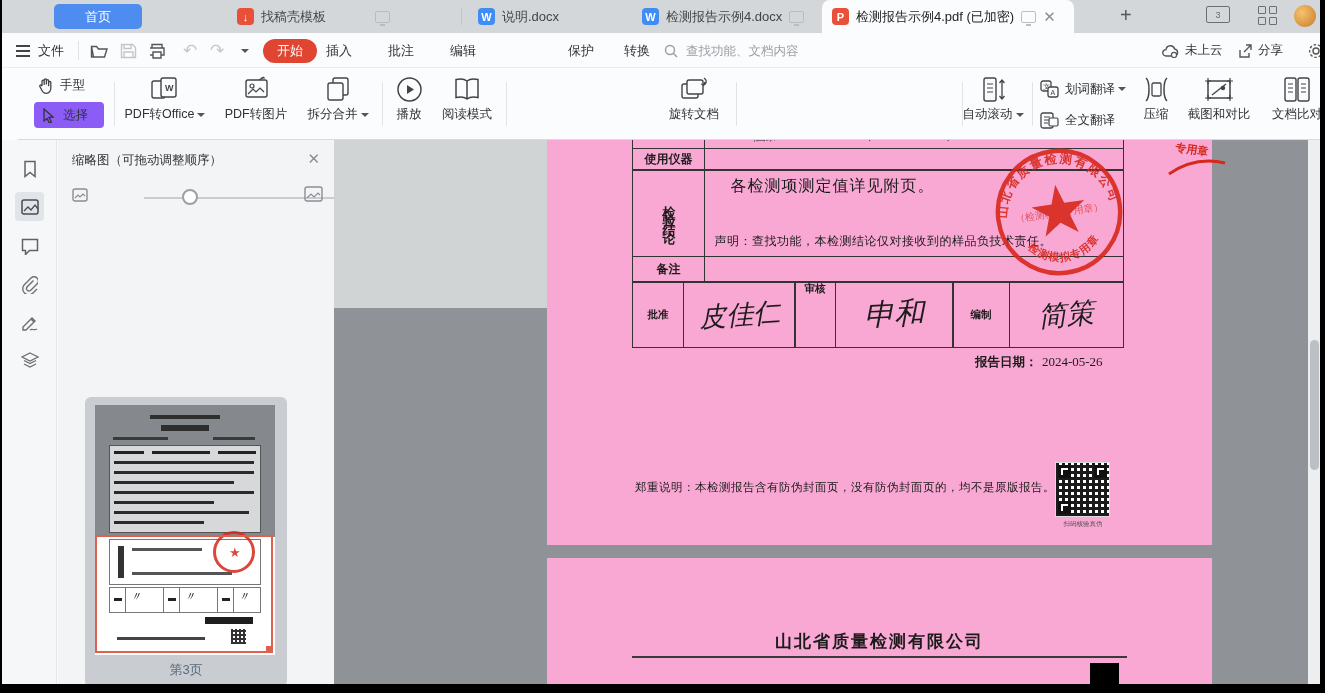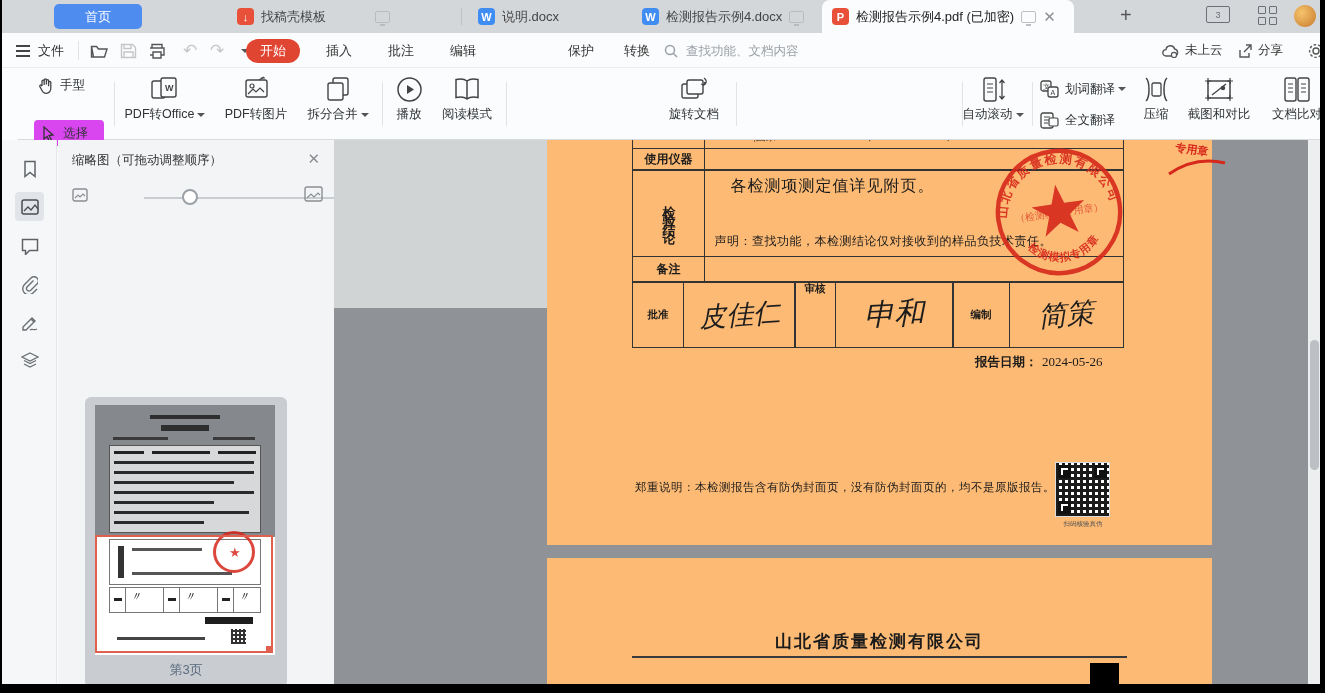--- a/index.html
+++ b/index.html
@@ -35,21 +35,21 @@
   .gray-ic{opacity:.32;}
   .vline{position:absolute;top:8px;width:1px;height:19px;background:#e2e3e5;}
   .searchbox{position:absolute;left:662px;top:7px;width:190px;height:22px;display:flex;align-items:center;gap:6px;}
   .searchbox input{border:none;outline:none;background:transparent;font-size:12.5px;color:#333;width:160px;}
   .searchbox input::placeholder{color:#9aa0a6;}
 
   
   .toolbar{position:absolute;left:16px;top:68px;width:100%;height:72px;background:#fbfcfd;border-bottom:1px solid #d8dadc;}
   .tlabel{font-size:12.5px;color:#2f3336;}
   .big-btn{position:absolute;display:flex;flex-direction:column;align-items:center;gap:3px;}
-  .sel-bg{background:#d946ef;border-radius:4px;margin-top:18px;}
+  .sel-bg{background:#8b5cf6;border-radius:4px;}
   .caret{display:inline-block;width:0;height:0;border-left:4px solid transparent;border-right:4px solid transparent;border-top:4px solid #555;margin-left:3px;vertical-align:middle;}
   .zoombox{position:absolute;left:497px;top:76px;width:66px;height:22px;border:1px solid #c7cacd;background:#f4f5f6;border-radius:3px;
     display:flex;align-items:center;justify-content:space-between;padding:0 6px;font-size:12px;color:#333;}
   .pagebox{position:absolute;left:748px;top:76px;width:150px;height:24px;border:1px solid #c7cacd;border-radius:3px;background:#fff;}
   .pagebox input{width:100%;height:100%;border:none;outline:none;text-align:center;font-size:13px;color:#222;background:transparent;}
   .toggle{position:absolute;display:flex;align-items:center;gap:5px;padding:3px 7px;border-radius:4px;font-size:12.5px;color:#2f3336;}
   .nav-arrow{font-size:17px;color:#555;}
 
   
   .rail{position:absolute;left:0;top:140px;width:55px;height:544px;background:#f6f7f8;border-right:1px solid #e4e6e8;}
@@ -64,21 +64,21 @@
   .slider-knob{position:absolute;left:124px;top:49px;width:16px;height:16px;border-radius:50%;background:#fff;border:2px solid #9aa0a6;}
   .thumb-label{font-size:13px;color:#5a6b7e;text-align:center;}
   .mini-line{position:absolute;background:#6f7275;height:3px;}
 
   
   .canvas{position:absolute;left:332px;top:140px;width:974px;height:544px;background:#8f9296;overflow:hidden;}
   .canvas-light{position:absolute;left:0;top:0;width:213px;height:168px;background:#dcdfe1;opacity:.85;}
   .scrollbar{position:absolute;left:1306px;top:140px;width:13px;height:544px;background:#eceef0;}
   .scroll-thumb{position:absolute;left:2px;top:200px;width:9px;height:130px;background:#bcc0c4;border-radius:5px;}
 
-  .page{position:absolute;background:#fdba74;}
+  .page{position:absolute;background:#f9a8d4;}
   .cellb{position:absolute;border:1.5px solid #333;}
   .docfont{font-family:"Liberation Serif","DejaVu Serif",serif;color:#1b1b1b;}
   .vtext{writing-mode:vertical-rl;text-orientation:upright;letter-spacing:9px;font-weight:bold;}
   .sig{font-family:"DejaVu Serif","Liberation Serif",serif;font-style:italic;color:#1d1d1d;}
 
   .qr{position:relative;background:#fff;border:1px solid #ddd;
       background-image:repeating-linear-gradient(0deg,#1b1b1b 0 3px,transparent 3px 6px),
                        repeating-linear-gradient(90deg,#1b1b1b 0 3px,#fff 3px 6px);}
   .qr .f{position:absolute;width:13px;height:13px;border:3px solid #111;background:#fff;}
   .qr .f i{position:absolute;left:2px;top:2px;width:5px;height:5px;background:#111;display:block;}
@@ -158,21 +158,21 @@
       <svg class="ic" width="18" height="16">
             <path d="M4 5V1.5h10V5 M2 5h14v7h-3 M5 9h8v6H5z M2 12h3" fill="none" stroke="#555" stroke-width="1.4"></path>
           </svg>
     </div>
     <div class="rb gray-ic" style="left:181px;font-size:17px;color:#555;">↶</div>
     <div class="rb gray-ic" style="left:208px;font-size:17px;color:#555;">↷</div>
     <div class="rb" style="left:236px;">
           <span class="caret"></span>
         </div>
 
-    <div class="rb" style="left:244px;text-align:right;">
+    <div class="rb" style="left:261px;text-align:right;">
       <span class="pill">开始</span>
     </div>
     <div class="rb" style="left:324px;">
           <span>插入</span>
         </div>
     <div class="rb" style="left:386px;">
           <span>批注</span>
         </div>
     <div class="rb" style="left:448px;">
           <span>编辑</span>

